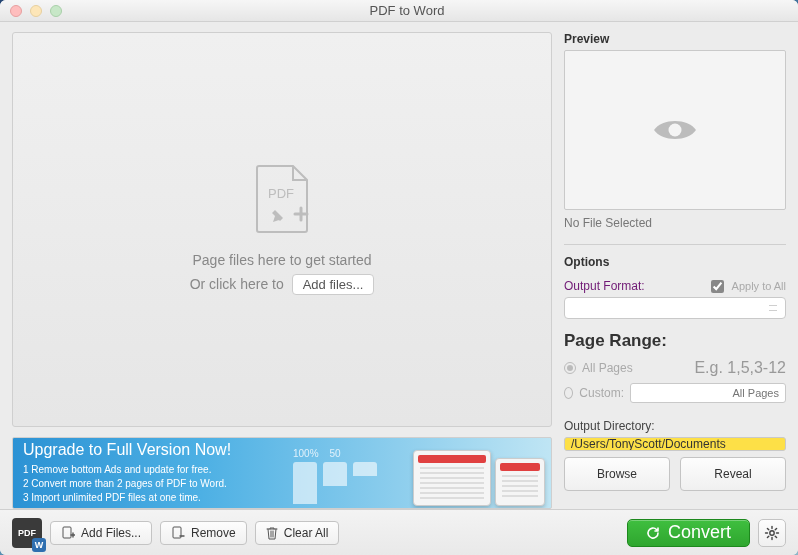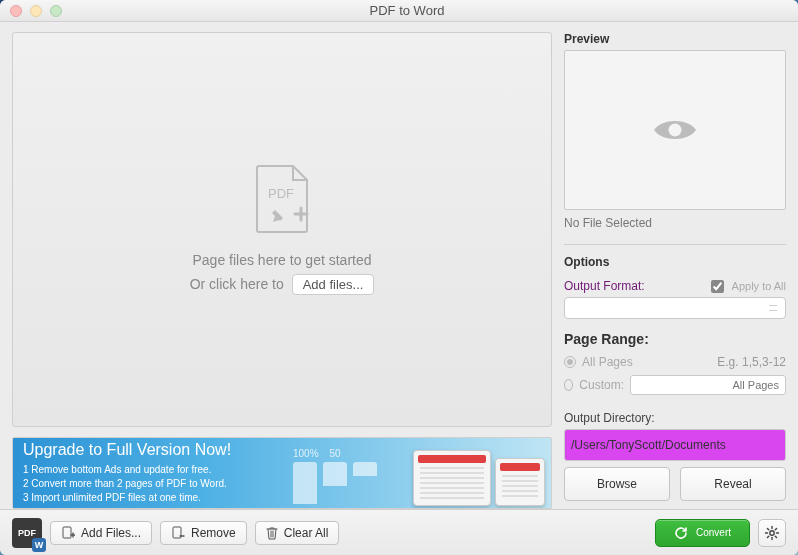--- a/index.html
+++ b/index.html
@@ -120,28 +120,28 @@
   .select::after {
     content:""; position:absolute; right:6px; top:4px; width:12px; height:12px;
     background:
       linear-gradient(#888,#888) center 3px/8px 1px no-repeat,
       linear-gradient(#888,#888) center 8px/8px 1px no-repeat;
     opacity:.4;
   }
   .range-row { display:flex; align-items:center; gap:6px; font-size:12px; color:#aaa; margin-bottom:6px; }
   .radio { width:12px; height:12px; border:1px solid #bbb; border-radius:50%; position:relative; }
   .radio.sel::after { content:""; position:absolute; inset:2px; border-radius:50%; background:#bbb; }
-  .range-eg { margin-left:auto; color:#999; font-size:12px; }
+  .range-eg { margin-left:auto; color:#999; font-size:16px; }
   .range-input {
     flex:1; height:20px; border:1px solid #c9c9c9; border-radius:3px; background:#fff;
     font-size:11px; text-align:right; padding:2px 6px; color:#555;
   }
   .outdir-label { font-size:12px; color:#444; margin:10px 0 4px 0; }
   .outdir-input {
-    width:100%; height:32px; border:1px solid #c9c9c9; border-radius:3px; background:#d946ef;
+    width:100%; height:14px; border:1px solid #c9c9c9; border-radius:3px; background:#fde047;
     font-size:12px; padding:2px 6px; color:#333; margin-bottom:6px;
   }
   .btn-row { display:flex; gap:10px; }
   .mac-btn {
     flex:1; height:34px; background:linear-gradient(#fdfdfd,#f0f0f0);
     border:1px solid #c4c4c4; border-radius:4px; font-size:12px; color:#333;
     display:flex; align-items:center; justify-content:center; cursor:pointer;
   }
 
   .toolbar {
@@ -152,21 +152,21 @@
   }
   .tb-btn {
     height:24px; padding:0 10px; background:linear-gradient(#fdfdfd,#f0f0f0);
     border:1px solid #c4c4c4; border-radius:4px; font-size:12px; color:#333;
     display:flex; align-items:center; gap:6px; cursor:pointer;
   }
   .spacer { flex:1; }
   .convert-btn {
     height:28px; padding:0 18px; border-radius:5px;
     background:linear-gradient(#3fbf3f,#2fa62f);
-    border:1px solid #1d881d; color:#fff; font-size:10px;
+    border:1px solid #1d881d; color:#fff; font-size:18px;
     display:flex; align-items:center; gap:8px; cursor:pointer;
     box-shadow: inset 0 1px 0 rgba(255,255,255,.3);
   }
   .gear-btn {
     width:28px; height:28px; border:1px solid #c4c4c4; border-radius:5px;
     background:linear-gradient(#fdfdfd,#f0f0f0); display:flex; align-items:center; justify-content:center;
     cursor:pointer;
   }
   .logo {
     width:30px; height:30px; background:#3a3a3a; border-radius:4px; position:relative;
@@ -254,21 +254,21 @@
 
       <div class="opt-row" style="margin-top:6px">
         <span class="opt-label">Output Format:</span>
         <label class="apply">
           <input type="checkbox" checked="" style="">
           <span>Apply to All</span>
         </label>
       </div>
       <div class="select"></div>
 
-      <div class="opt-label" style="font-size:14px;font-weight:bold;color:#333;margin-bottom:8px">Page Range:</div>
+      <div class="opt-label" style="font-size:17px;font-weight:bold;color:#333;margin-bottom:8px">Page Range:</div>
 
       <div class="range-row">
         <span class="radio sel"></span>
         <span>All Pages</span>
         <span class="range-eg">E.g. 1,5,3-12</span>
       </div>
       <div class="range-row">
         <span class="radio"></span>
         <span>Custom:</span>
         <input class="range-input" placeholder="All Pages" style="">

